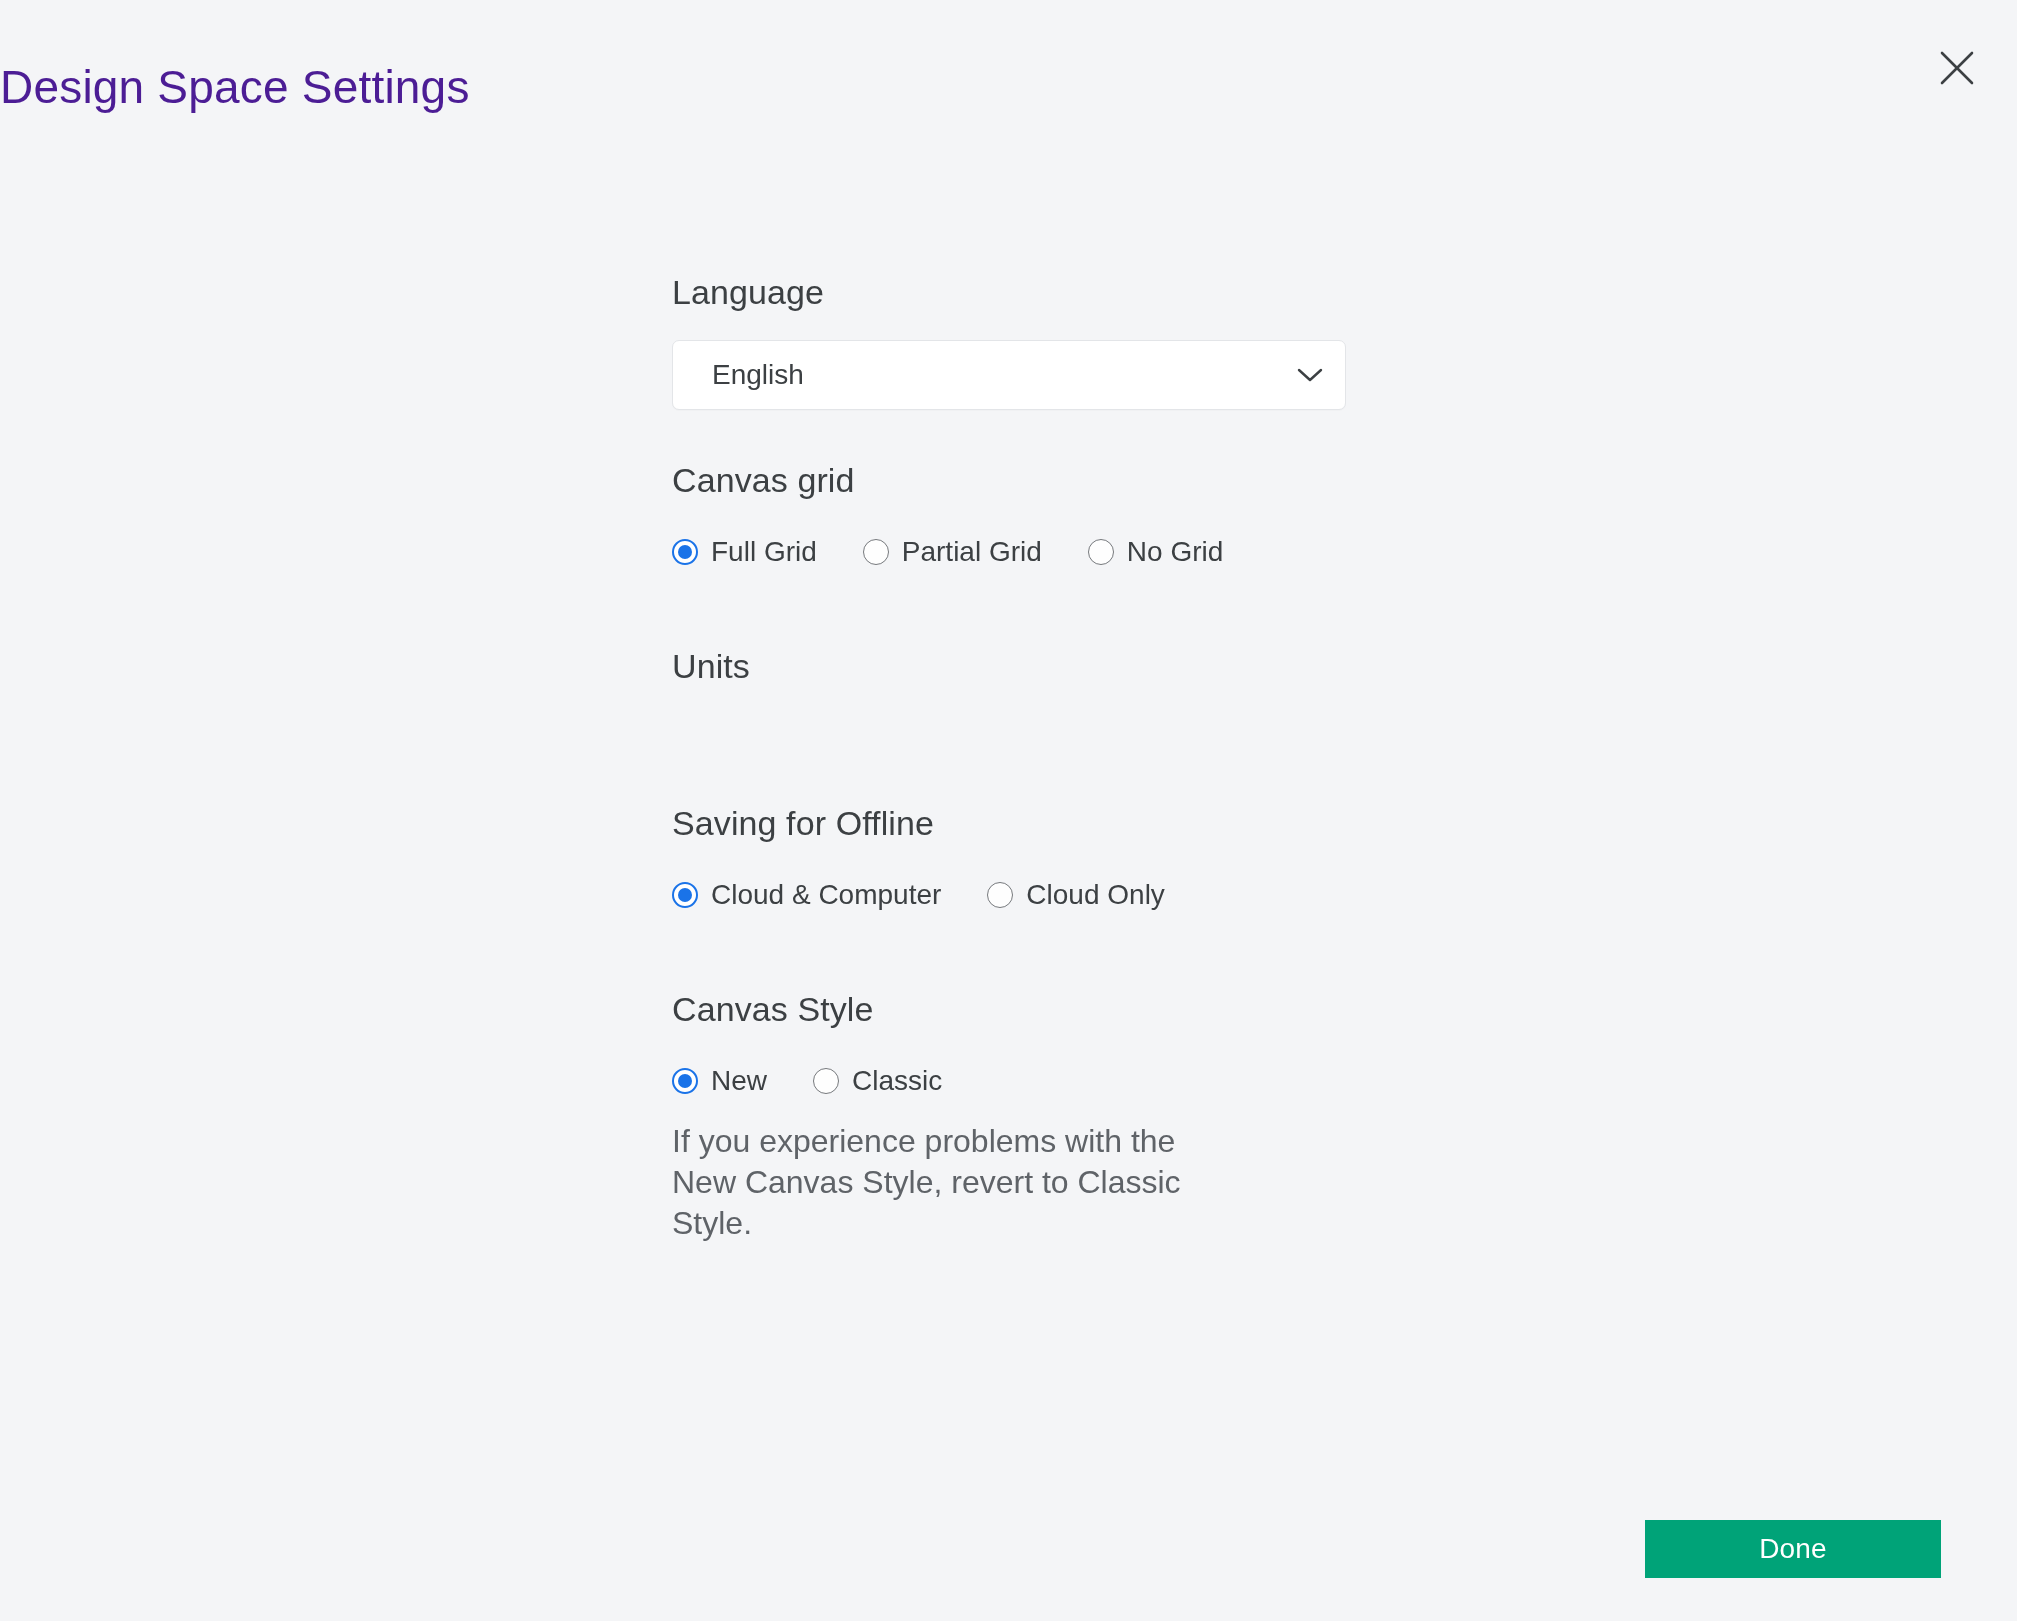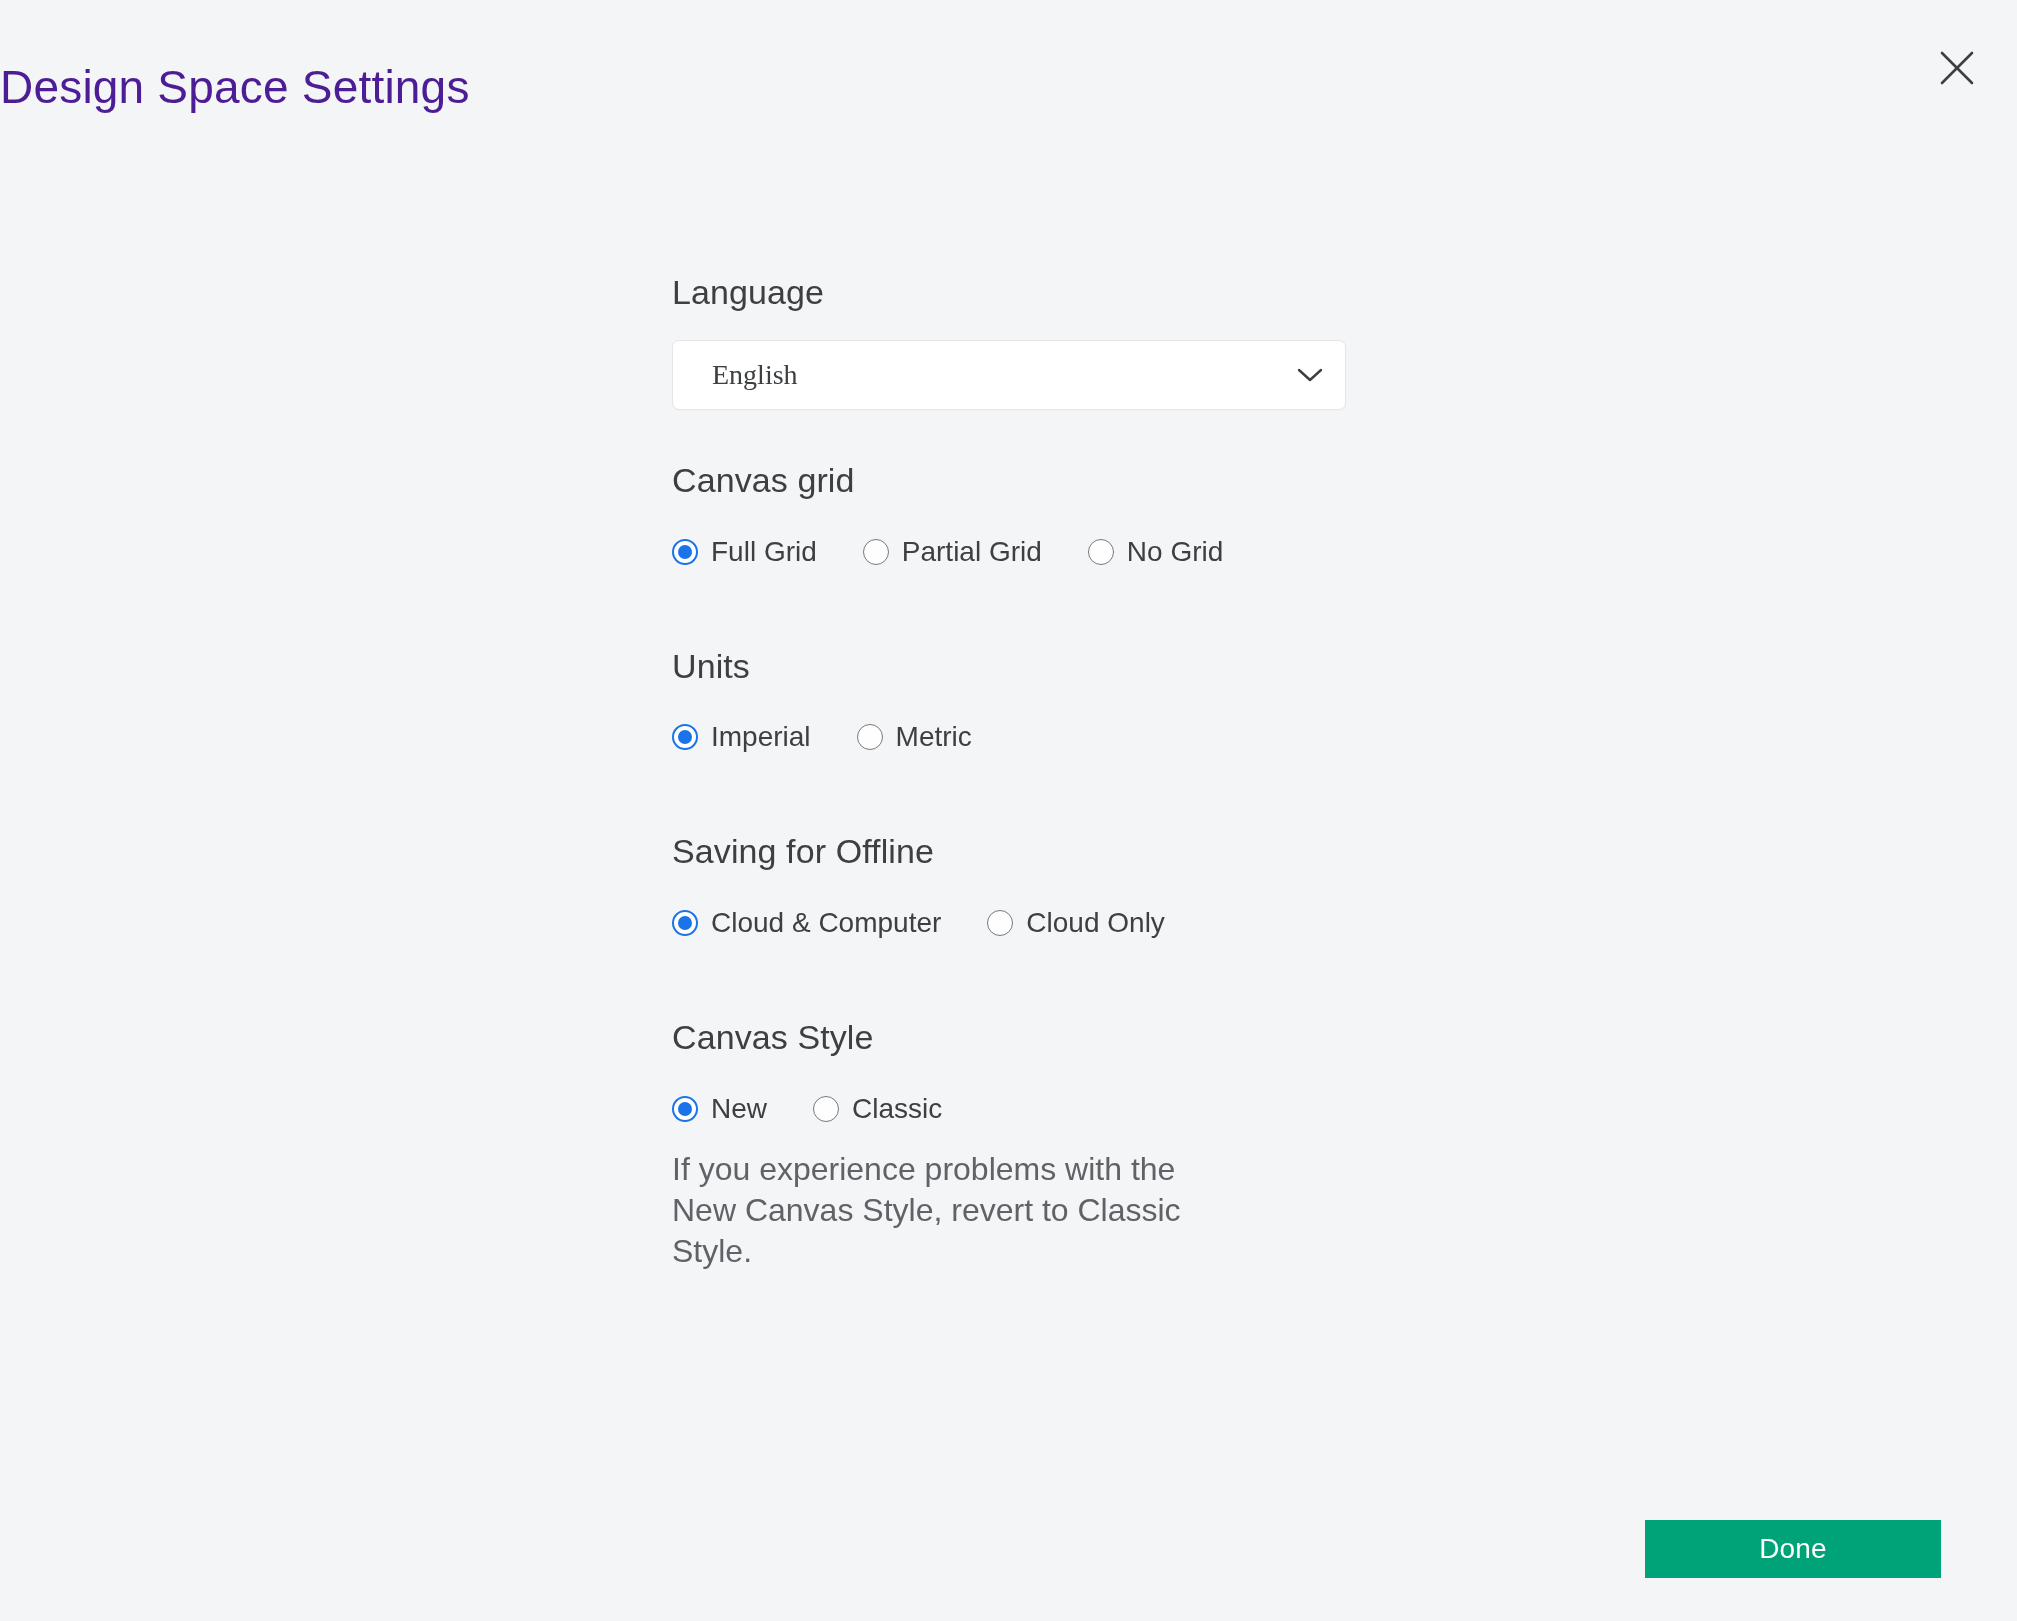--- a/index.html
+++ b/index.html
@@ -70,21 +70,20 @@
     line-height: 1.2;
     letter-spacing: 0.1px;
   }
 
   
   .select-wrap {
     position: relative;
     margin-top: 27px;
     width: 674px;
     height: 70px;
-    font-family: Liberation Serif, serif;
   }
   .select-box {
     width: 100%;
     height: 100%;
     box-sizing: border-box;
     background: #ffffff;
     border: 1px solid #e3e5e8;
     border-radius: 7px;
     display: flex;
     align-items: center;
@@ -223,57 +222,47 @@
           <span class="radio-label">No Grid</span>
         </div>
       </div>
     </div>
 
     <div class="gap-radios-to-next"></div>
 
     <div class="section">
       <div class="section-heading">Units</div>
       <div class="gap-heading-to-radios"></div>
+    </div>
+
+    <div class="gap-radios-to-next"></div>
+
+    <div class="section">
+      <div class="section-heading">Saving for Offline</div>
+      <div class="gap-heading-to-radios"></div>
       <div class="radio-row">
         <div class="radio-item selected">
           <span class="radio-mark"></span>
-          <span class="radio-label">Imperial</span>
-        </div>
-        <div class="radio-item">
-          <span class="radio-mark"></span>
-          <span class="radio-label">Metric</span>
+          <span class="radio-label">Cloud &amp; Computer</span>
+        </div>
+        <div class="radio-item">
+          <span class="radio-mark"></span>
+          <span class="radio-label">Cloud Only</span>
         </div>
       </div>
     </div>
 
     <div class="gap-radios-to-next"></div>
 
     <div class="section">
-      <div class="section-heading">Saving for Offline</div>
+      <div class="section-heading">Canvas Style</div>
       <div class="gap-heading-to-radios"></div>
       <div class="radio-row">
         <div class="radio-item selected">
           <span class="radio-mark"></span>
-          <span class="radio-label">Cloud &amp; Computer</span>
-        </div>
-        <div class="radio-item">
-          <span class="radio-mark"></span>
-          <span class="radio-label">Cloud Only</span>
-        </div>
-      </div>
-    </div>
-
-    <div class="gap-radios-to-next"></div>
-
-    <div class="section">
-      <div class="section-heading">Canvas Style</div>
-      <div class="gap-heading-to-radios"></div>
-      <div class="radio-row">
-        <div class="radio-item selected">
-          <span class="radio-mark"></span>
           <span class="radio-label">New</span>
         </div>
         <div class="radio-item">
           <span class="radio-mark"></span>
           <span class="radio-label">Classic</span>
         </div>
       </div>
       <div class="gap-radios-to-helper"></div>
       <div class="helper-text">If you experience problems with the New Canvas Style, revert to Classic Style.</div>
     </div>

